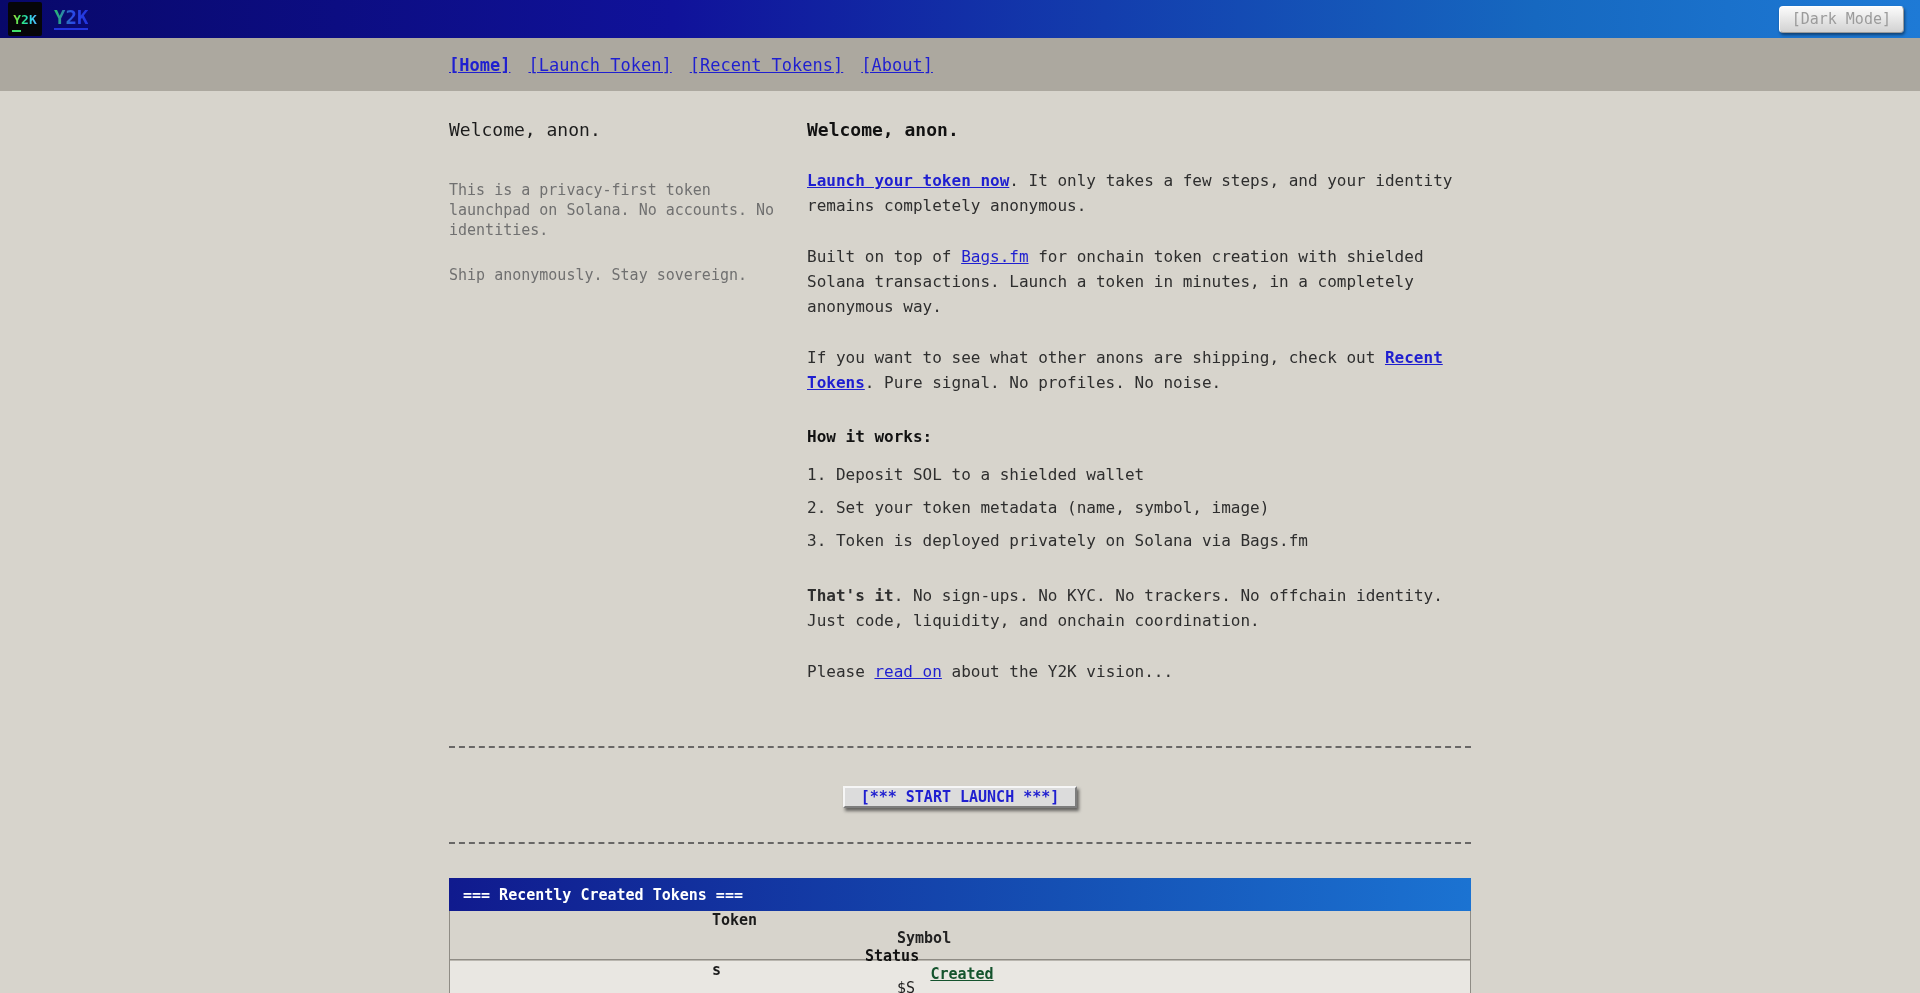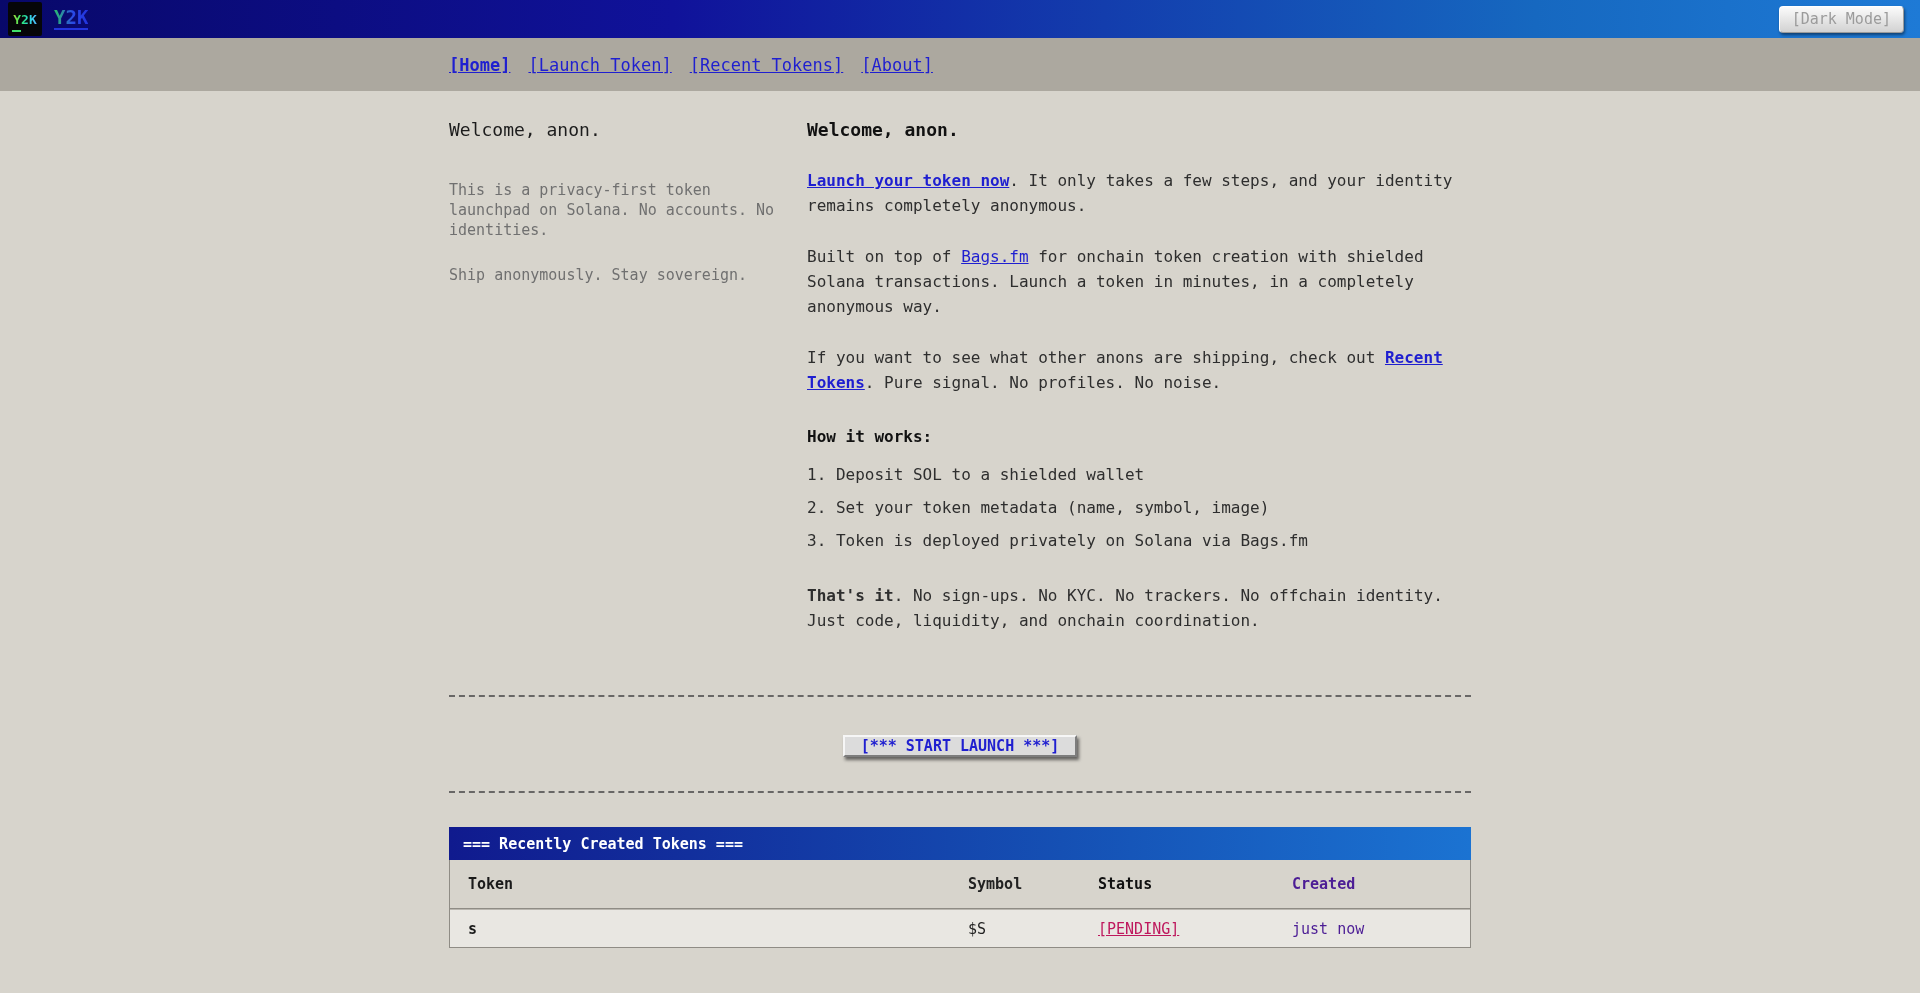--- a/index.html
+++ b/index.html
@@ -109,28 +109,29 @@
     display: flex; align-items: center; padding-left: 14px;
   }
   .token-table {
     border: 1px solid #8f8c85; border-top: none;
   }
   .t-row {
     display: flex; align-items: center;
     height: 38px; font-size: 15px;
     border-top: 1px solid #b9b6af;
     padding: 0 14px 0 18px;
+    flex-direction: column;
   }
   .t-row.head { height: 49px; border-top: none; font-weight: bold; color: #111; }
   .t-row.head { border-bottom: 1px solid #8f8c85; }
   .t-row.alt { background: #e9e7e2; }
   .c-token   { width: 500px; flex: none; display: flex; align-items: center; gap: 9px; font-weight: bold; color: #1a1a1a; }
   .c-symbol  { width: 130px; flex: none; color: #222; }
   .c-status  { width: 194px; flex: none; }
-  .c-created { flex: 1; color: #4c1d95; }
+  .c-created { flex: 1; color: #14532d; text-decoration: underline; }
   .t-row.head .c-token, .t-row.head .c-symbol { font-weight: bold; }
 </style>
 </head>
 <body>
 
 <div class="topbar">
   <div class="logo-box">
     <span class="logo-text">Y2K</span>
     <span class="logo-cursor"></span>
   </div>
@@ -169,20 +170,21 @@
       <h3>How it works:</h3>
 
       <div class="steps">
         <div>1. Deposit SOL to a shielded wallet</div>
         <div>2. Set your token metadata (name, symbol, image)</div>
         <div>3. Token is deployed privately on Solana via Bags.fm</div>
       </div>
 
       <p><span class="b">That's it</span><span>. No sign-ups. No KYC. No trackers. No offchain identity. Just code, liquidity, and onchain coordination.</span></p>
 
+      <p><span>Please </span><a class="link">read on</a><span> about the Y2K vision...</span></p>
     </div>
   </div>
 
   <hr class="divider divider-1">
 
   <div class="launch-row">
     <button class="launch-btn">[*** START LAUNCH ***]</button>
   </div>
 
   <hr class="divider divider-2">

